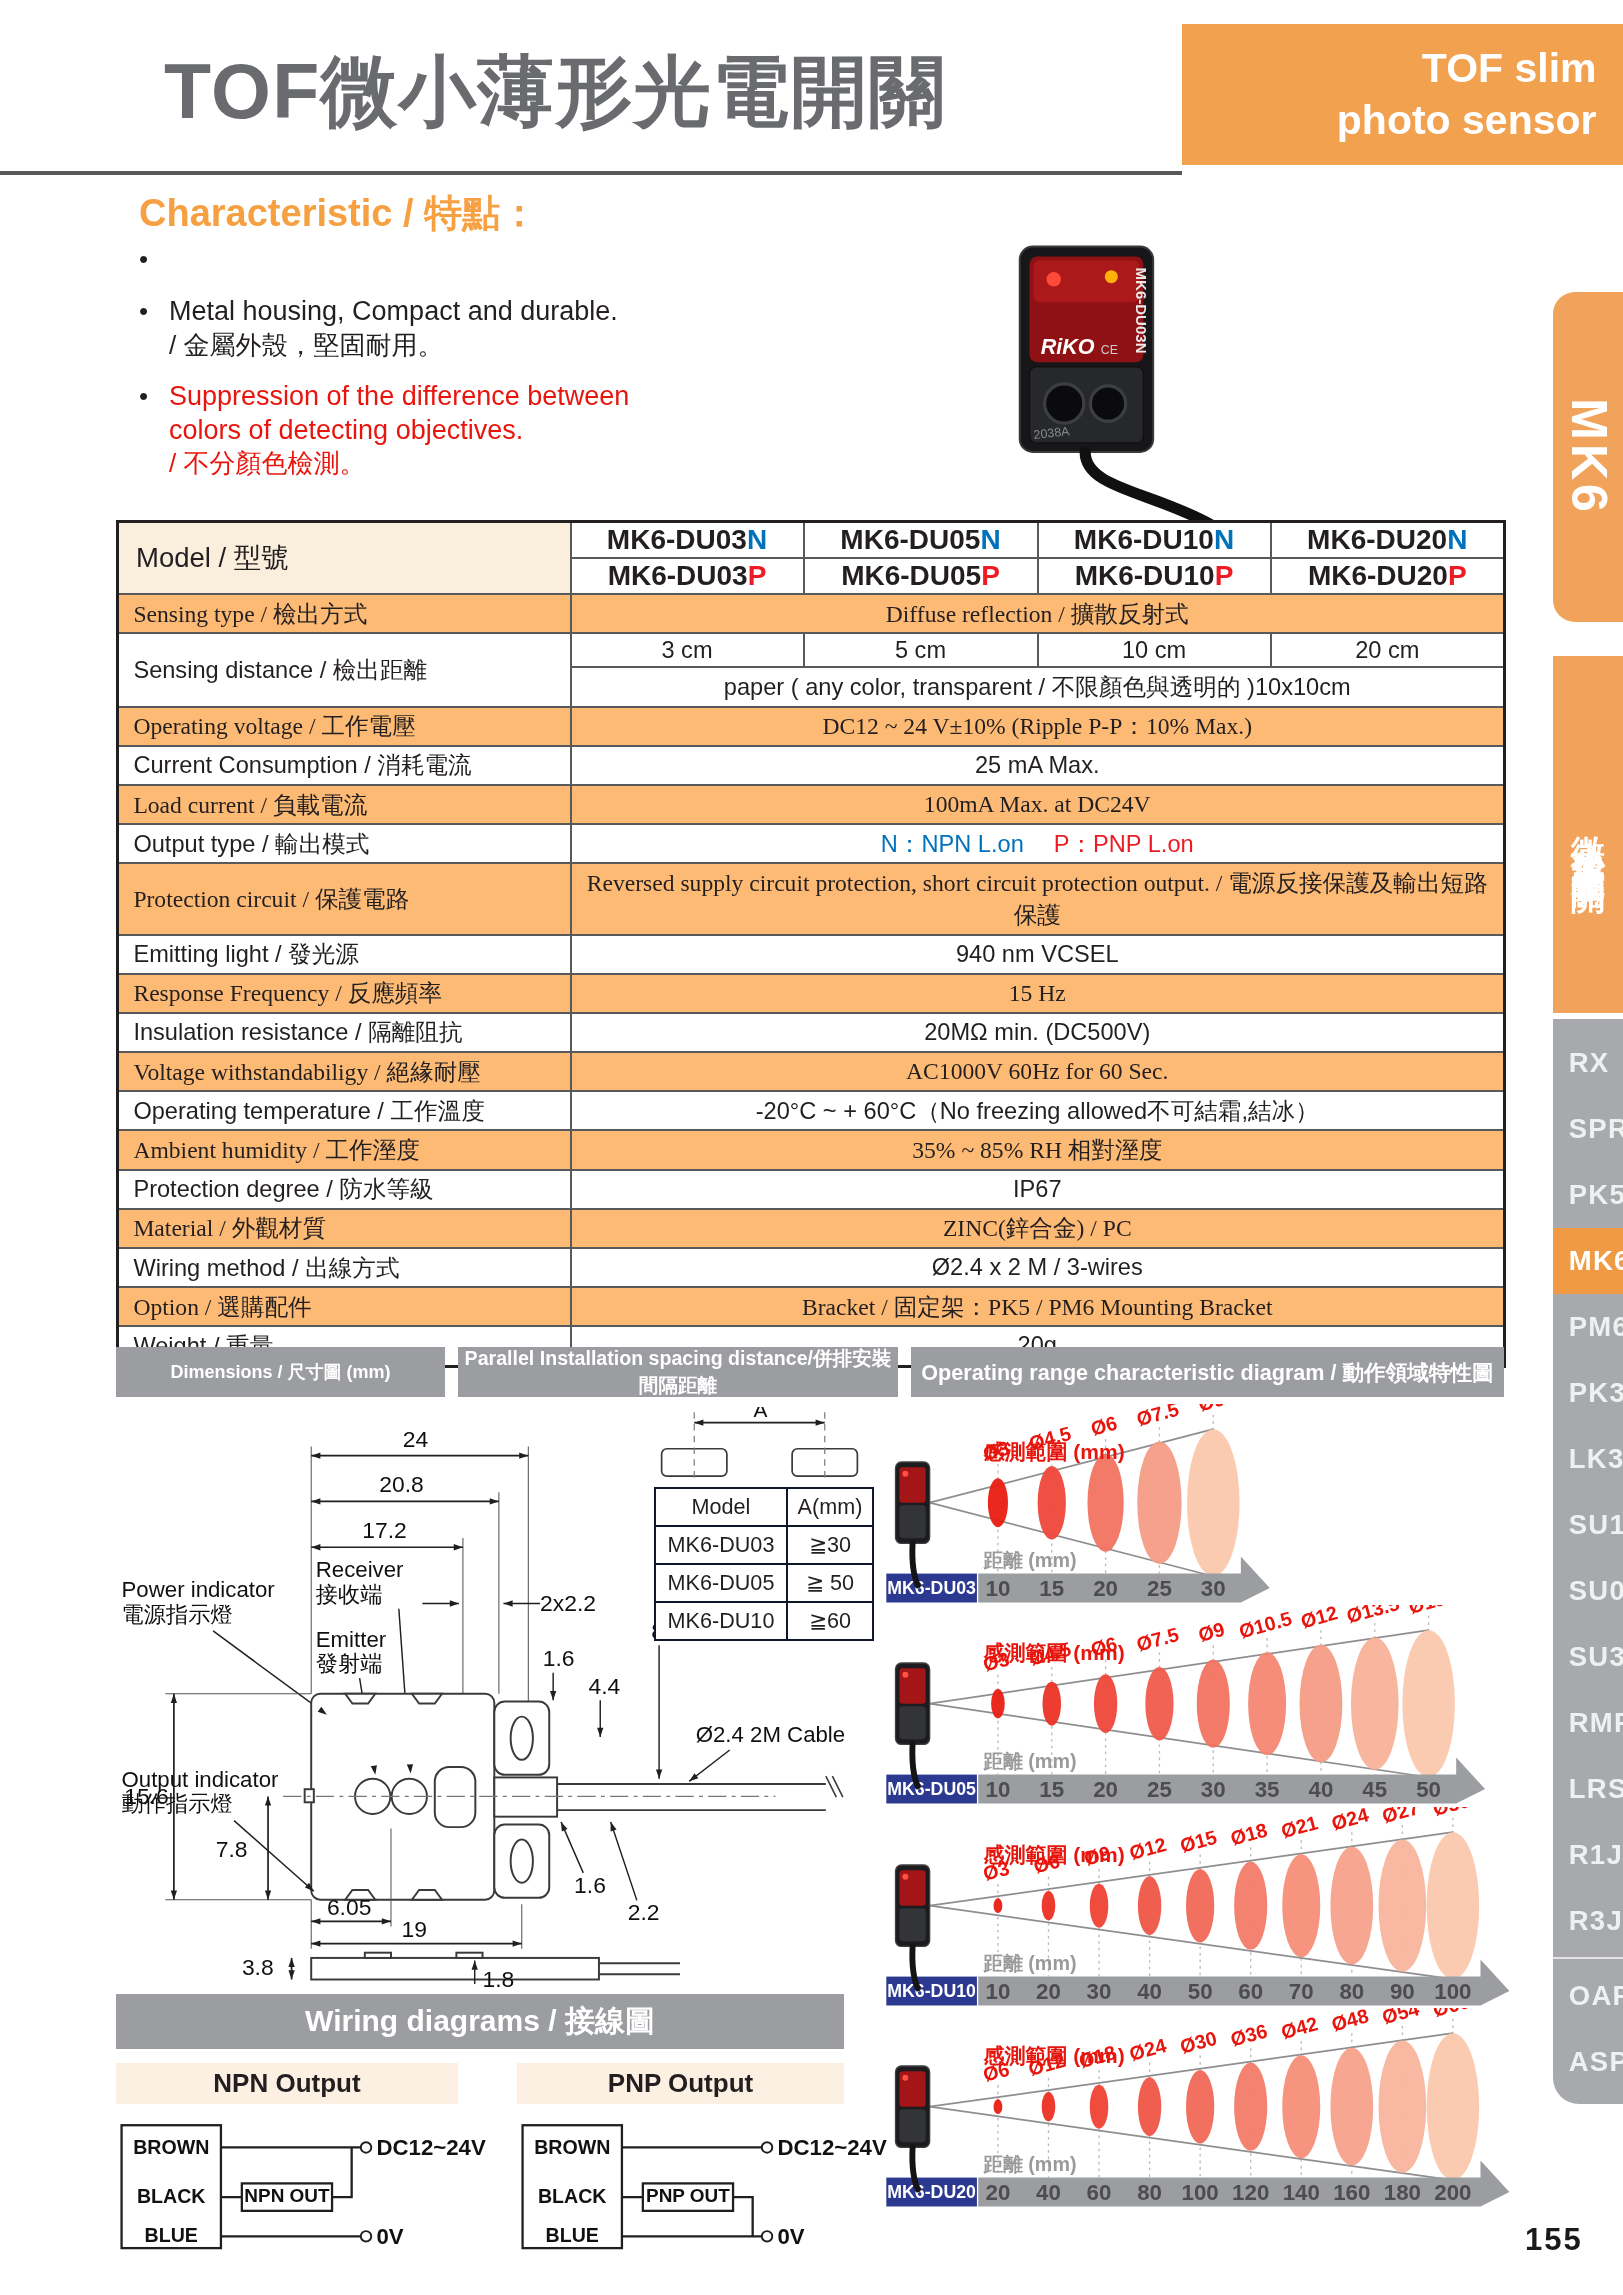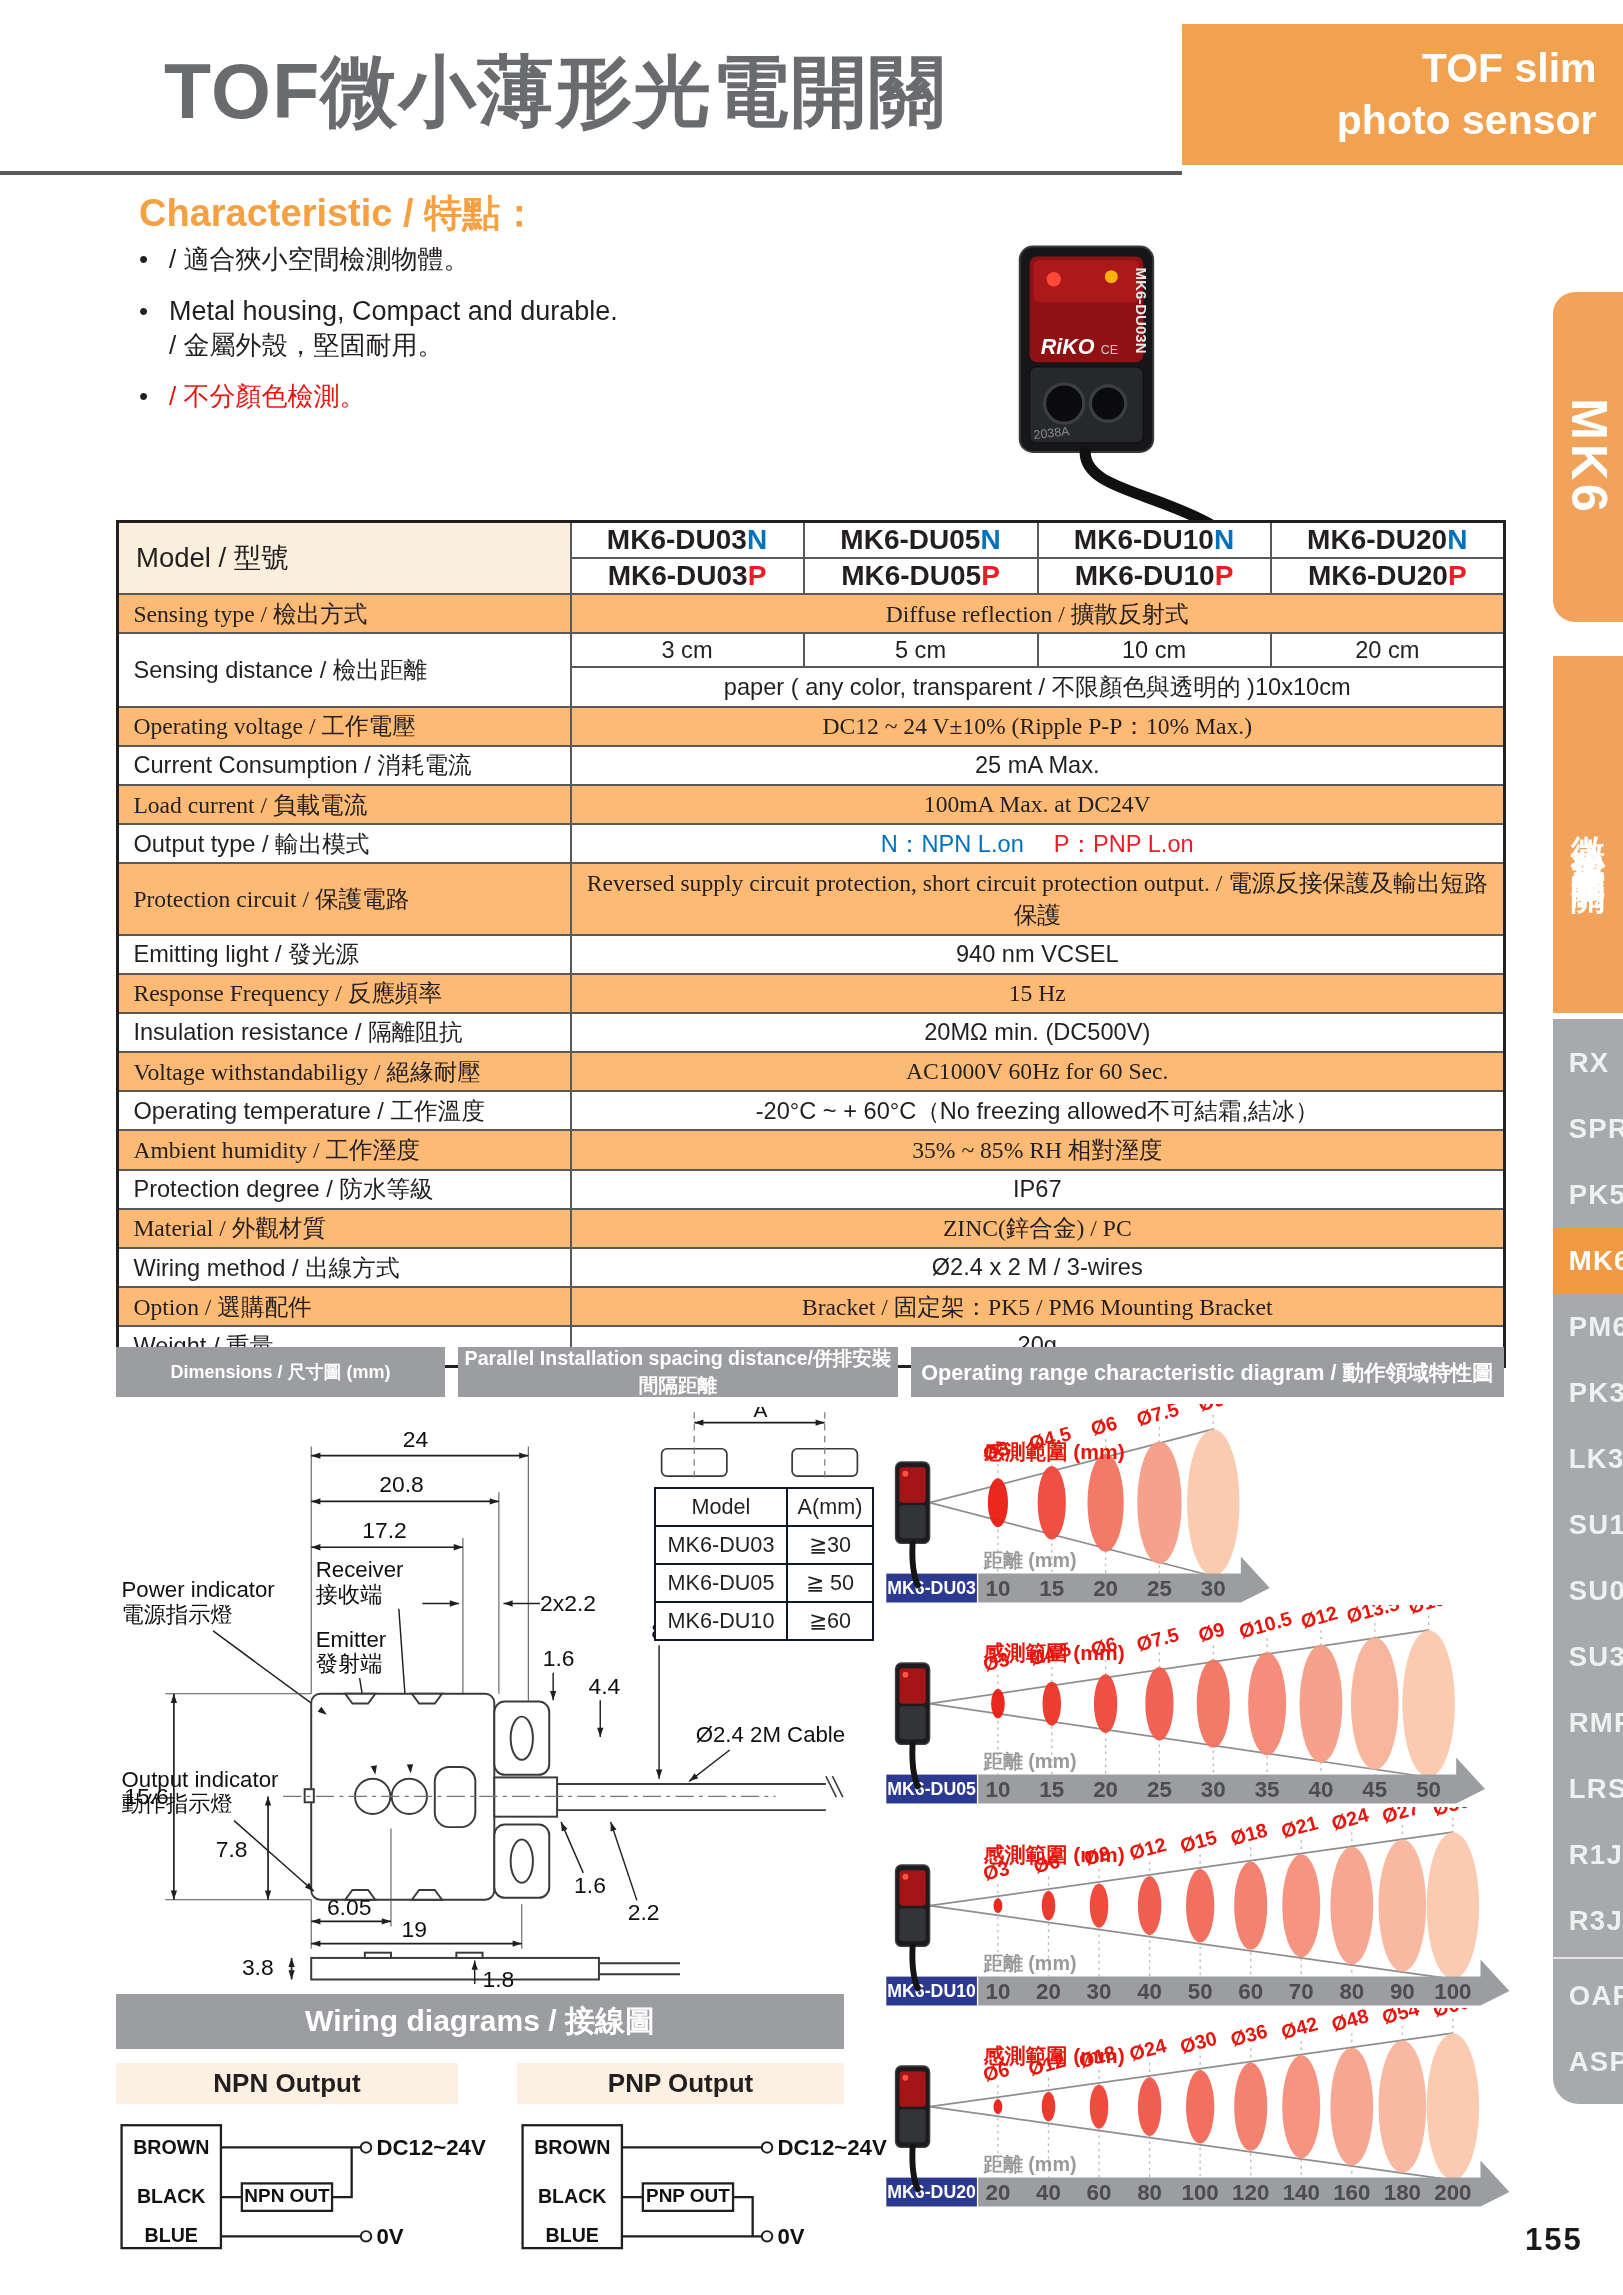--- a/index.html
+++ b/index.html
@@ -108,33 +108,33 @@
     <span>TOF slim</span>
     <span>photo sensor</span>
   </div>
   <div class="title-rule"></div>
 
   <div class="char-heading">Characteristic / 特點：</div>
   <div class="char-list">
       <div class="char-item">
        <span class="dot">•</span>
        <span class="txt">
-          <div class="c-zh">/ 適合狹小空間檢測物體。</div>
         </span>
      </div>
       <div class="char-item">
        <span class="dot">•</span>
        <span class="txt">
           <div class="c-en">Metal housing, Compact and durable.</div>
           <div class="c-zh">/ 金屬外殼，堅固耐用。</div>
         </span>
      </div>
       <div class="char-item red">
        <span class="dot">•</span>
        <span class="txt">
+          <div class="c-en">Suppression of the difference between colors of detecting objectives.</div>
           <div class="c-zh">/ 不分顏色檢測。</div>
         </span>
      </div>
     </div>
 
   <svg class="photo-svg" viewBox="0 0 480 470">
     <rect x="128" y="28" width="204" height="314" rx="20" fill="#17171a" stroke="#3a3a3c" stroke-width="3"></rect>
     <rect x="143" y="43" width="174" height="162" rx="12" fill="#8F1113"></rect>
     <rect x="149" y="49" width="162" height="64" rx="10" fill="#B01B1D" opacity="0.85"></rect>
     <circle cx="180" cy="78" r="11" fill="#FF4A39"></circle>

